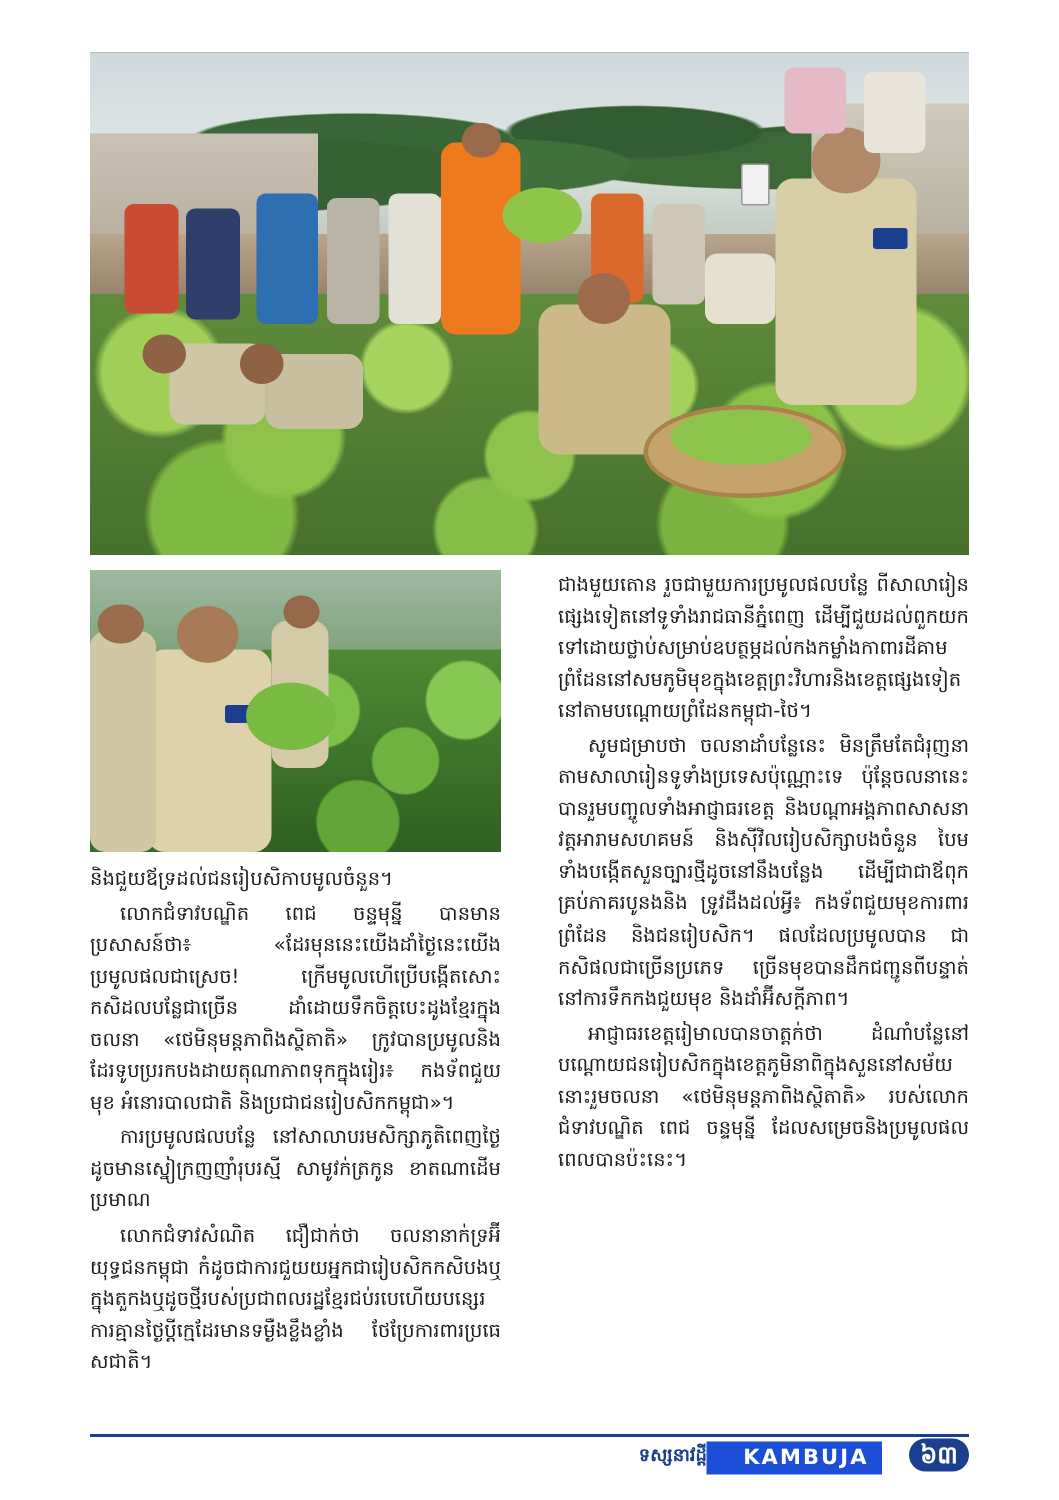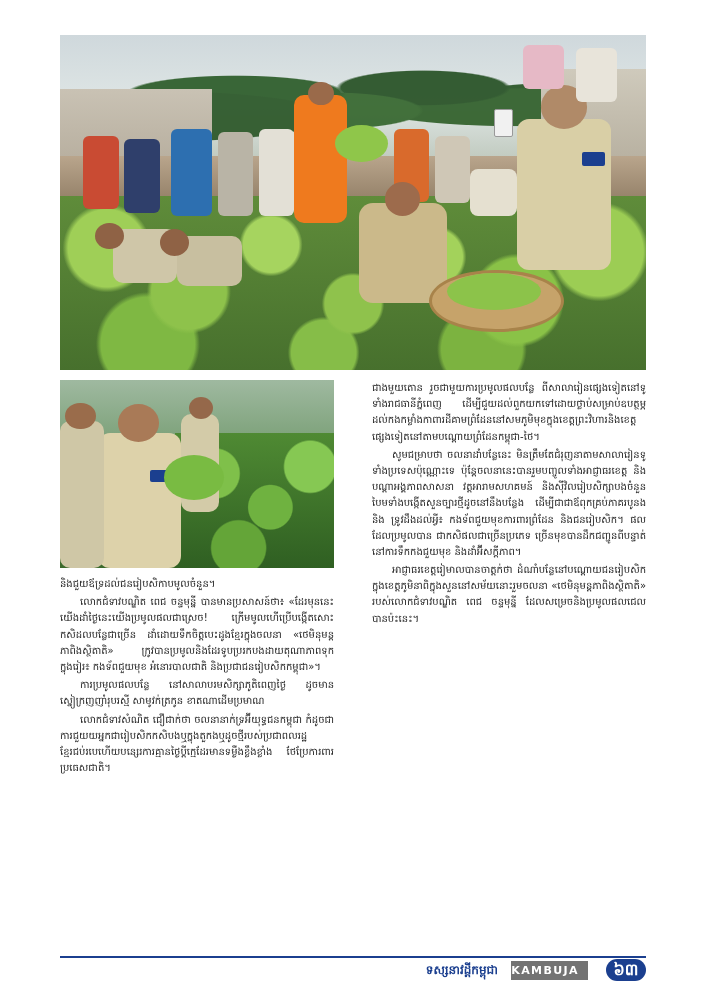--- a/index.html
+++ b/index.html
@@ -99,21 +99,21 @@
       radial-gradient(circle at 60% 55%, #6fb240 0 18%, transparent 19%),
       radial-gradient(circle at 85% 25%, #86c853 0 15%, transparent 16%),
       radial-gradient(circle at 40% 85%, #64a538 0 18%, transparent 19%),
       linear-gradient(to bottom,#4f8a33,#2f5f22);
   }
 
   
   .col {
     position: absolute;
     width: 274px;
-    font-size: 10px;
+    font-size: 13px;
     line-height: 1.62;
     color: #1a1a1a;
     text-align: justify;
     font-family: "DejaVu Sans", "Liberation Sans", sans-serif;
   }
   .col-left { left: 60px; top: 576px; }
   .col-right { left: 372px; top: 380px; width: 274px; }
   .col p { margin: 0 0 2px 0; }
   .col p.indent { text-indent: 20px; }
 
@@ -129,23 +129,23 @@
     bottom: 14px;
     height: 26px;
     margin-top: 44px;
   }
   .footer-left {
     position:absolute; right:148px; top:2px;
     font-size: 12px; color:#1b3f8f; font-weight:bold;
   }
   .footer-brand {
     position:absolute; right:58px; top:1px;
-    background:#737373; color:#ffffff;
-    font-size: 11px; letter-spacing: 1.4px;
-    padding: 3px 9px 3px 0;
+    background:#1d4ed8; color:#ffffff;
+    font-size: 14px; letter-spacing: 1.4px;
+    padding: 3px 9px 3px 25px;
     font-weight: bold;
   }
   .footer-page {
     position:absolute; right:0; top:-1px;
     width: 40px; height: 22px;
     border-radius: 11px;
     background:#1b3f8f; color:#ffffff;
     font-size: 16px; text-align:center; line-height:22px;
     font-weight:bold;
   }
@@ -215,21 +215,21 @@
   <div class="col col-left">
     <p>និងជួយឪទ្រដល់ជនរៀបសិកាបមូលចំនួន។</p>
     <p class="indent"><span>លោកជំទាវបណ្ឌិត ពេជ ចន្ទមុន្នី បានមានប្រសាសន៍ថា៖ «ដែរមុននេះយើងដាំថ្ងៃនេះយើងប្រមូលផលជាស្រេច! ក្រើមមូលហើប្រើបង្កើតសោះ កសិដលបន្លែជាច្រើន ដាំដោយទឹកចិត្តបេះដូងខ្មែរក្នុងចលនា «ថេមិនុមន្តភាពិងស្ថិតាតិ» ក្រូវបានប្រមូលនិងដែរទូបប្ររកបងដាយតុណាភាពទុកក្នុងរៀរ៖ កងទ័ពជួយមុខ អំនោរបាលជាតិ និងប្រជាជនរៀបសិកកម្ពុជា»។</span></p>
     <p class="indent">ការប្រមូលផលបន្លែ នៅសាលាបរមសិក្សាភូតិពេញថ្ងៃ ដូចមានស្នៀក្រញញាំរុបរស្មី សាមូវក់ត្រកូន ខាតណាដើមប្រមាណ</p>
     <p class="indent">លោកជំទាវសំណិត ជឿជាក់ថា ចលនានាក់ទ្រអ៊ីយុទ្ធជនកម្ពុជា កំដូចជាការជួយយអ្នកជារៀបសិកកសិបងឬក្នុងតួកងឬដូចថ្មីរបស់ប្រជាពលរដ្ឋខ្មែរជប់របេហើយបន្សេរការគ្មានថ្ងៃប្តីក្មេដែរមានទម្ងឺងខ្លឹងខ្លាំង ថែប្រែការពារប្រធេសជាតិ។</p>
   </div>
 
   <div class="col col-right">
     <p>ជាងមួយតោន រួចជាមួយការប្រមូលផលបន្លែ ពីសាលារៀនផ្សេងទៀតនៅទូទាំងរាជធានីភ្នំពេញ ដើម្បីជួយដល់ពួកយកទៅដោយថ្លាប់សម្រាប់ឧបត្ថម្ភដល់កងកម្លាំងកាពារដីគាមព្រំដែននៅសមភូមិមុខក្នុងខេត្តព្រះវិហារនិងខេត្តផ្សេងទៀតនៅតាមបណ្ដោយព្រំដែនកម្ពុជា-ថៃ។</p>
     <p class="indent">សូមជម្រាបថា ចលនាដាំបន្លែនេះ មិនត្រឹមតែជំរុញនាតាមសាលារៀនទូទាំងប្រទេសប៉ុណ្ណោះទេ ប៉ុន្តែចលនានេះបានរួមបញ្ចូលទាំងអាជ្ញាធរខេត្ត និងបណ្ដាអង្គភាពសាសនា វត្តអារាមសហគមន៍ និងស៊ីវិលរៀបសិក្សាបងចំនួន បៃមទាំងបង្កើតសួនច្បារថ្មីដូចនៅនឹងបន្លែង ដើម្បីជាជាឪពុកគ្រប់ភាគរបូនងនិង ទ្រូវដឹងដល់អ្វី៖ កងទ័ពជួយមុខការពារព្រំដែន និងជនរៀបសិក។ ផលដែលប្រមូលបាន ជាកសិផលជាច្រើនប្រភេទ ច្រើនមុខបានដឹកជញ្ជូនពីបន្ទាត់នៅការទឹកកងជួយមុខ និងដាំអ៊ីសក្តីភាព។</p>
-    <p class="indent">អាជ្ញាធរខេត្តរៀមាលបានចាត្តក់ថា ដំណាំបន្លែនៅបណ្ដោយជនរៀបសិកក្នុងខេត្តភូមិនាពិក្នុងសួននៅសម័យនោះរួមចលនា «ថេមិនុមន្តភាពិងស្ថិតាតិ» របស់លោកជំទាវបណ្ឌិត ពេជ ចន្ទមុន្នី ដែលសម្រេចនិងប្រមូលផលជេលបានប៉ះនេះ។</p>
+    <p class="indent">អាជ្ញាធរខេត្តរៀមាលបានចាត្តក់ថា ដំណាំបន្លែនៅបណ្ដោយជនរៀបសិកក្នុងខេត្តភូមិនាពិក្នុងសួននៅសម័យនោះរួមចលនា «ថេមិនុមន្តភាពិងស្ថិតាតិ» របស់លោកជំទាវបណ្ឌិត ពេជ ចន្ទមុន្នី ដែលសម្រេចនិងប្រមូលផលពេលបានប៉ះនេះ។</p>
   </div>
 
   <div class="footer-rule"></div>
   <div class="footer">
     <div class="footer-left">ទស្សនាវដ្ដីកម្ពុជា</div>
     <div class="footer-brand">KAMBUJA</div>
     <div class="footer-page">៦៣</div>
   </div>
 
 </div>

